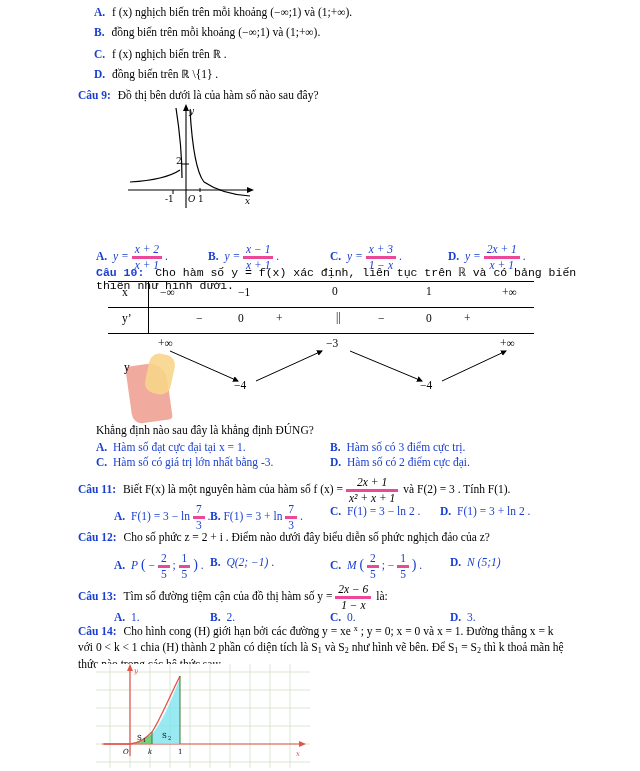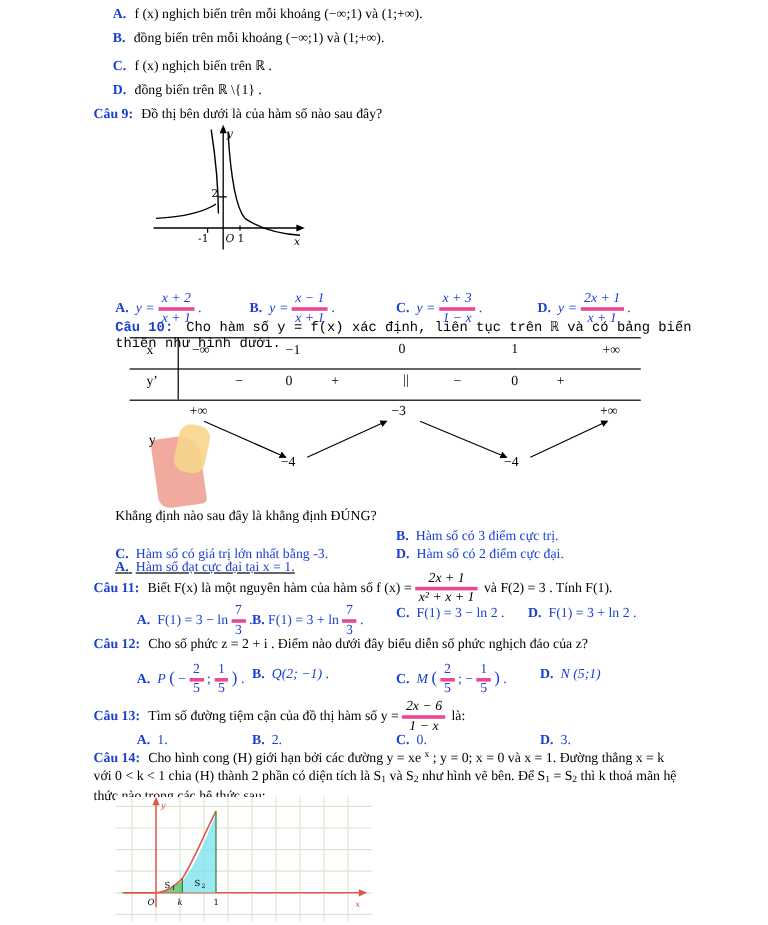--- a/index.html
+++ b/index.html
@@ -189,21 +189,21 @@
       <line x1="62" y1="70" x2="130" y2="100" stroke="#000" stroke-width="1" marker-end="url(#ah)"></line>
       <line x1="148" y1="100" x2="214" y2="70" stroke="#000" stroke-width="1" marker-end="url(#ah)"></line>
       <line x1="242" y1="70" x2="314" y2="100" stroke="#000" stroke-width="1" marker-end="url(#ah)"></line>
       <line x1="334" y1="100" x2="398" y2="70" stroke="#000" stroke-width="1" marker-end="url(#ah)"></line>
     </svg>
   </div>
 
   <div class="row" style="left:96px; top:424px;">
     <span>Khẳng định nào sau đây là khẳng định ĐÚNG?</span>
   </div>
-  <div class="row" style="left:96px; top:467px;text-decoration:underline;">
+  <div class="row" style="left:96px; top:441px;">
     <span class="bluelbl">A.</span>
     <span class="blue" style="margin-left:3px;">Hàm số đạt cực đại tại x = 1.</span>
   </div>
   <div class="row" style="left:330px; top:441px;">
     <span class="bluelbl">B.</span>
     <span class="blue" style="margin-left:3px;">Hàm số có 3 điểm cực trị.</span>
   </div>
   <div class="row" style="left:96px; top:456px;">
     <span class="bluelbl">C.</span>
     <span class="blue" style="margin-left:3px;">Hàm số có giá trị lớn nhất bằng -3.</span>

